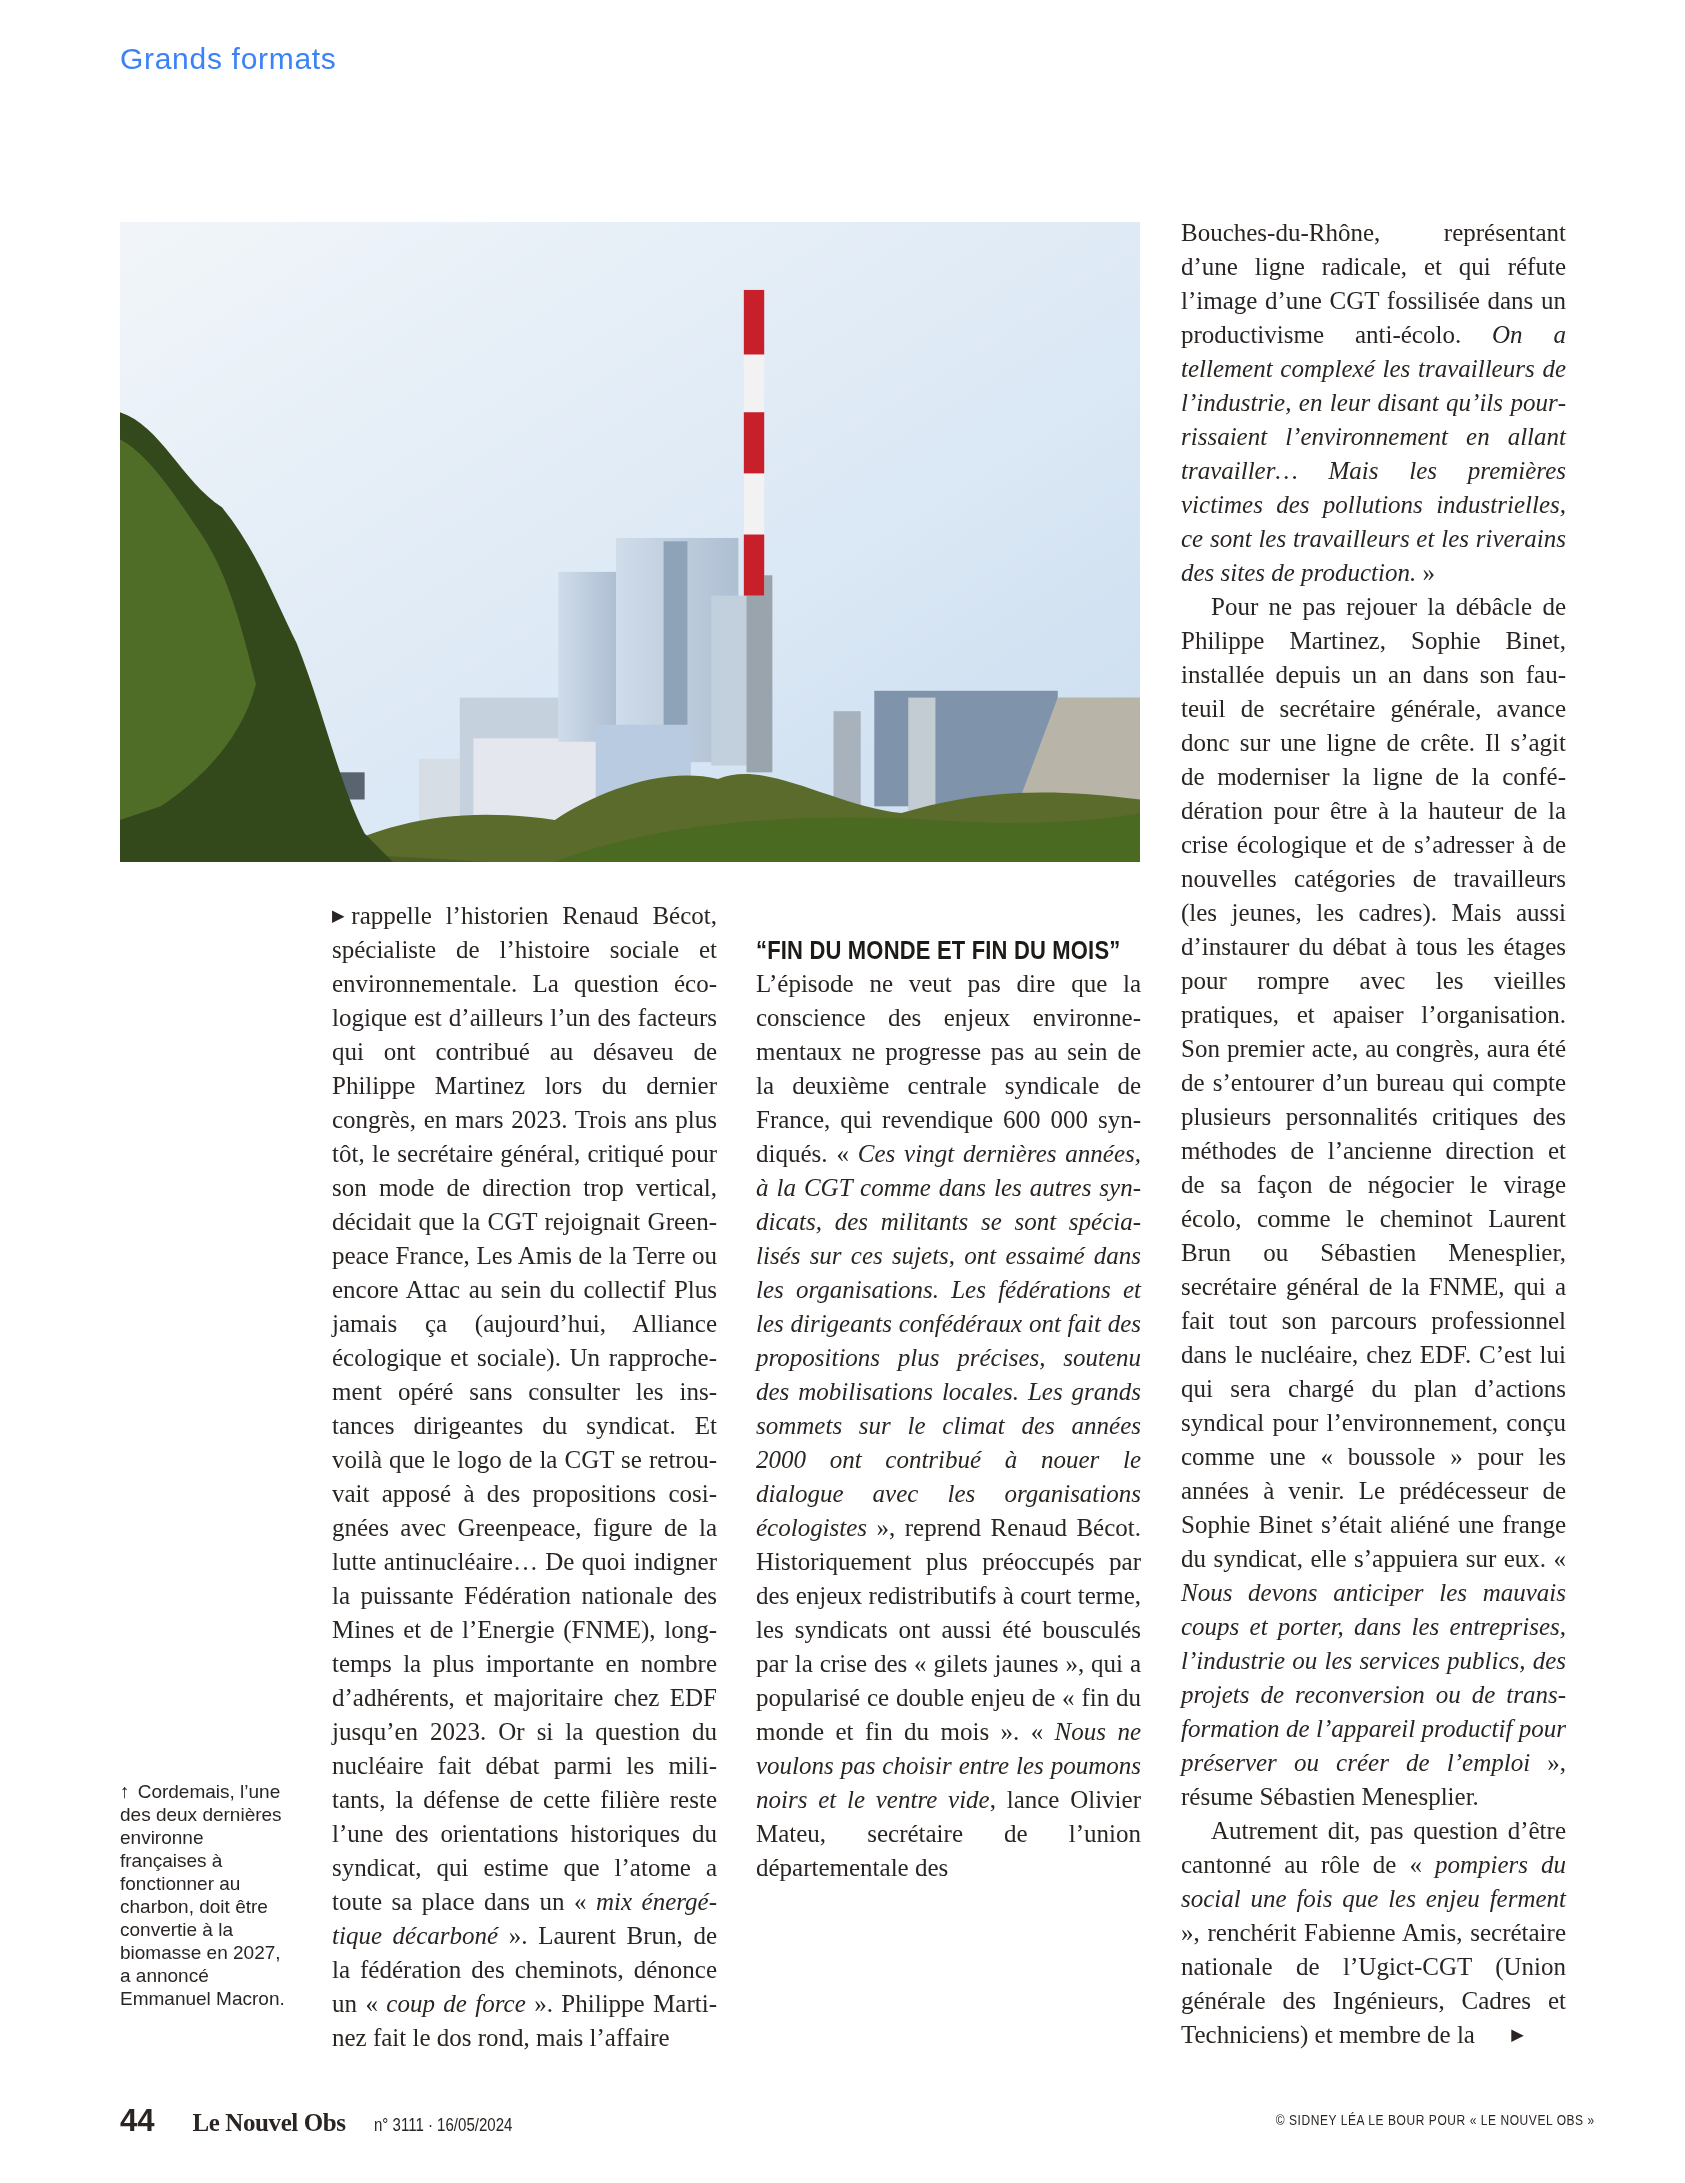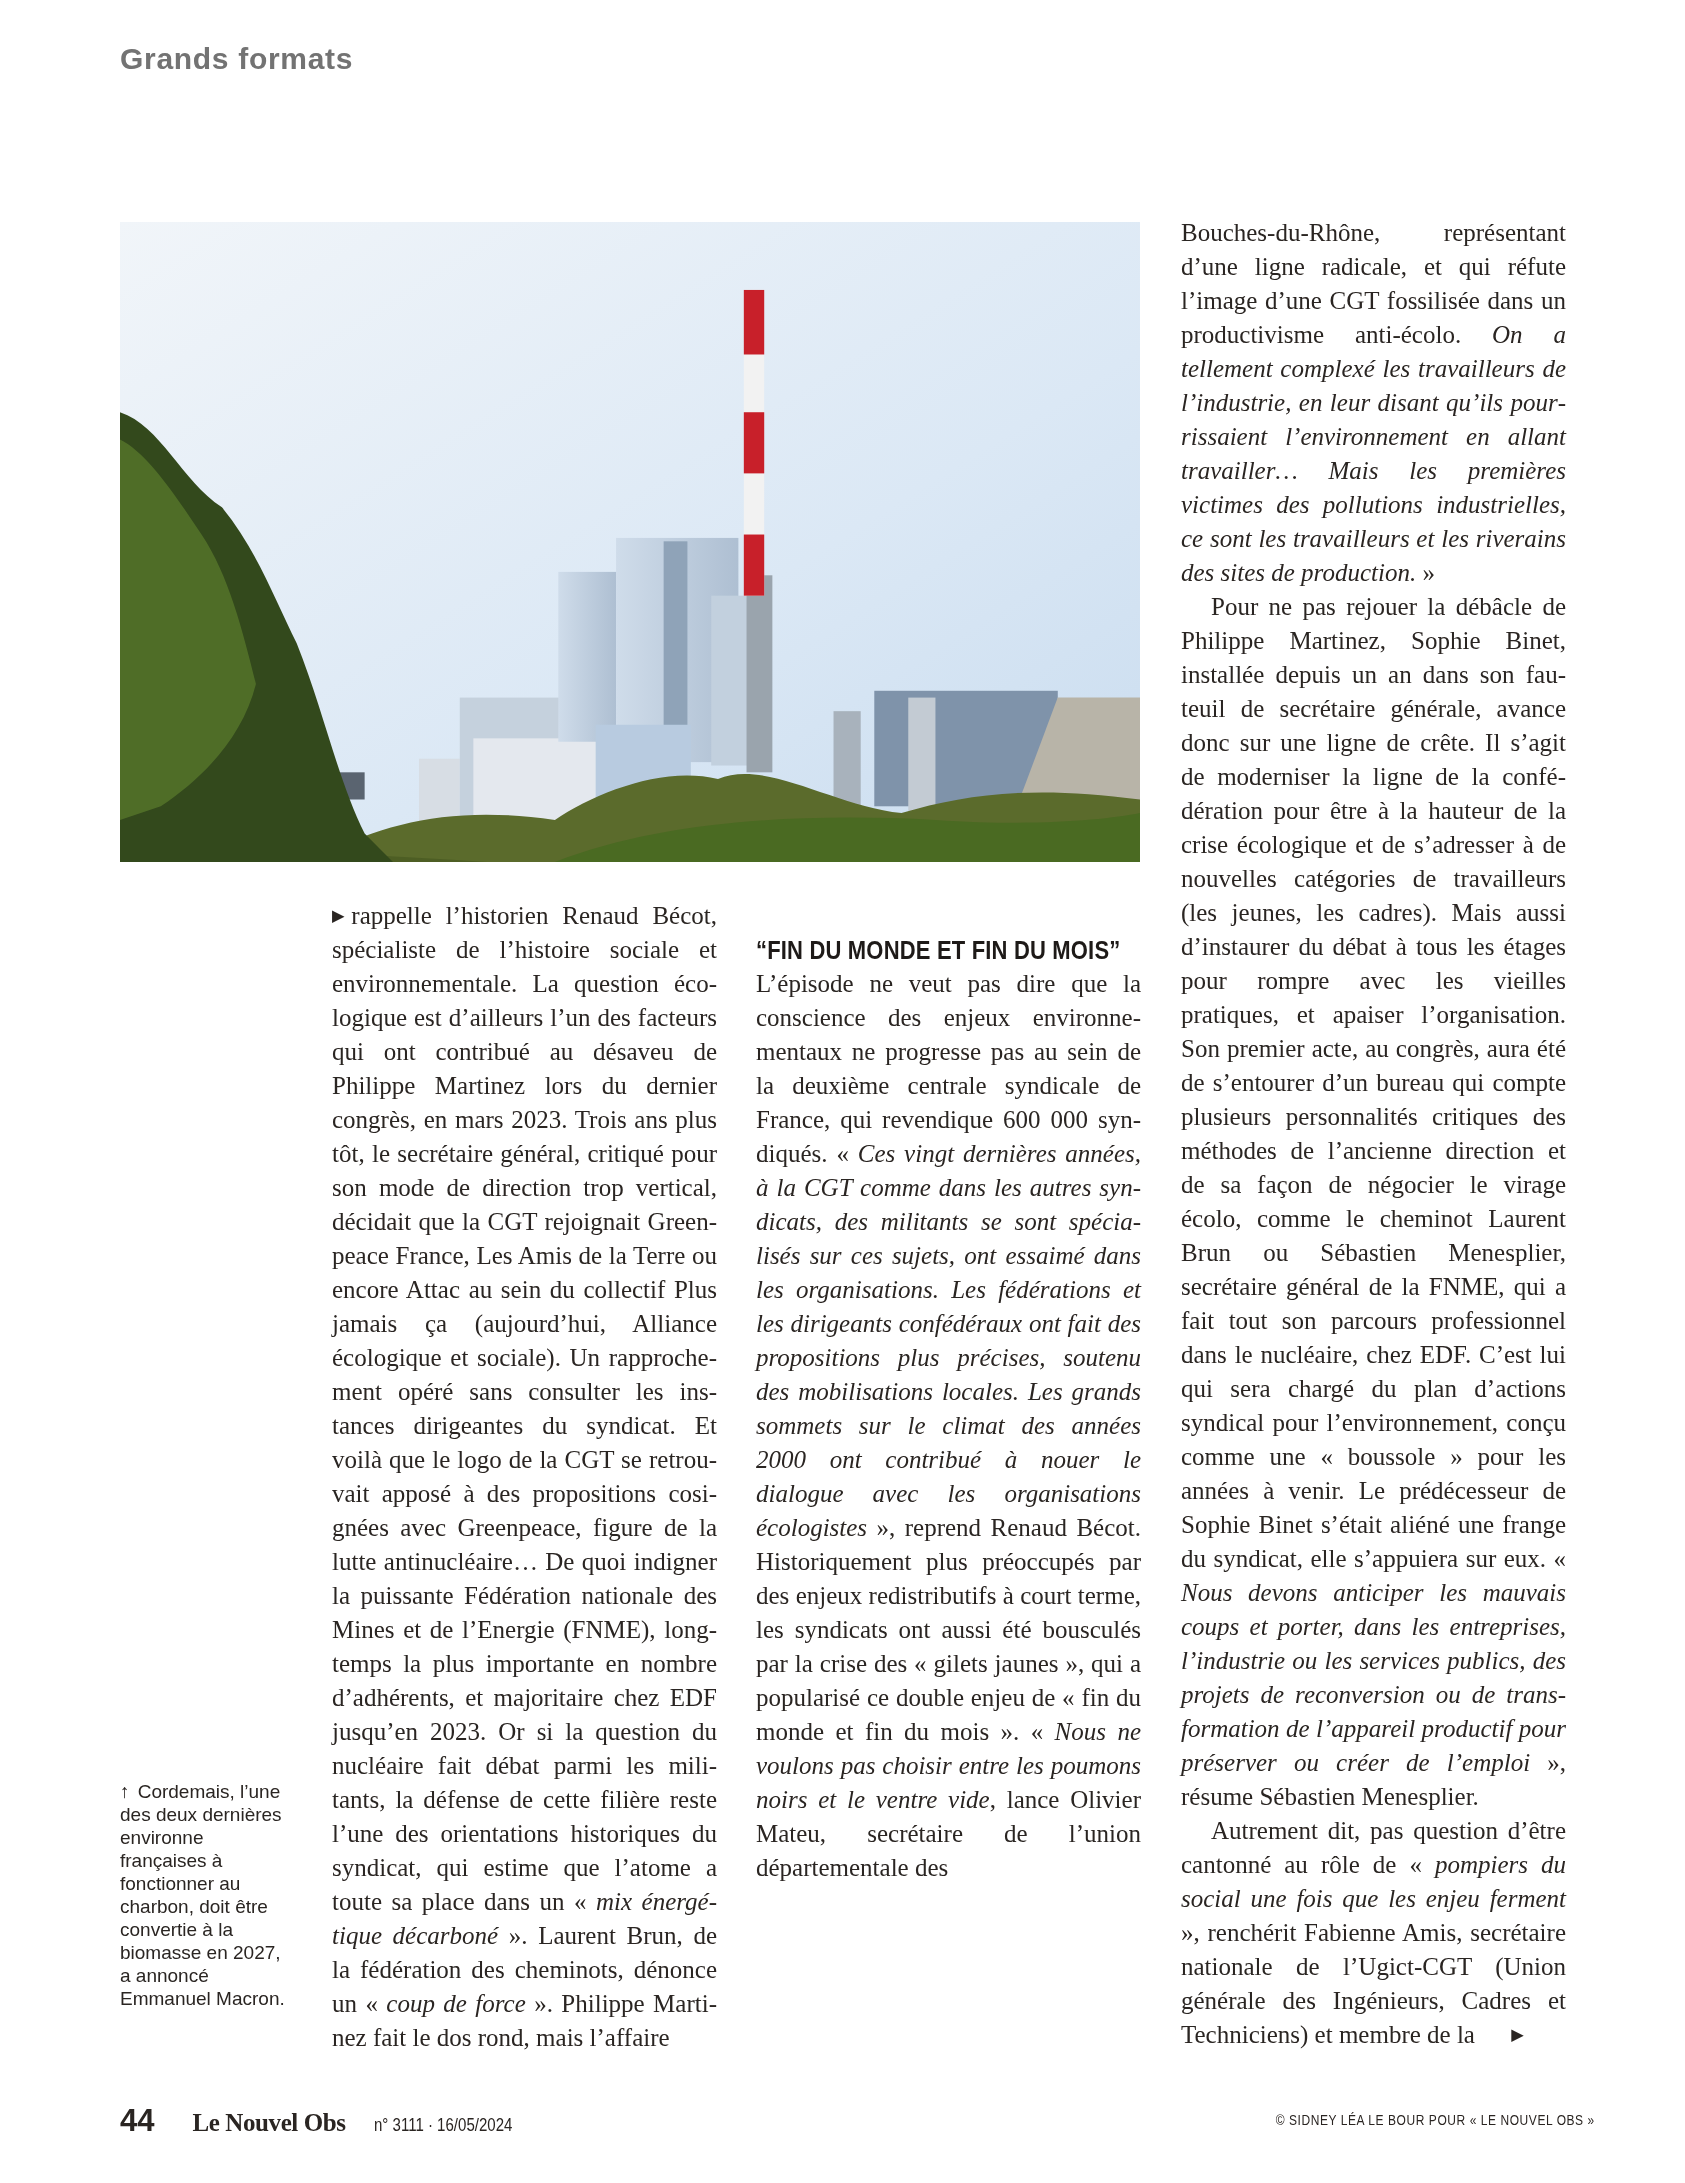--- a/index.html
+++ b/index.html
@@ -1,20 +1,20 @@
 <!DOCTYPE html>
 <html style="font-size:11px"><head>
 <meta charset="utf-8">
 <style>
   html, body { margin: 0; padding: 0; background: #ffffff; }
   body { width: 1685px; height: 2183px; position: relative; overflow: hidden; color: #2a2522; }
   .serif { font-family: "Liberation Serif", "DejaVu Serif", serif; }
   .sans { font-family: "Liberation Sans", "DejaVu Sans", sans-serif; }
 
-  #section-header { position: absolute; left: 120px; top: 42px; font-size: 30px; letter-spacing: 0.7px; color: #737373; font-weight: bold; }
+  #section-header { position: absolute; left: 120px; top: 42px; font-size: 30px; letter-spacing: 0.7px; color: #3b82f6; font-weight: normal; }
 
   #photo { position: absolute; left: 120px; top: 222px; width: 1020px; height: 640px; overflow: hidden; background: #e8f0f8; }
   #photo svg { display: block; width: 100%; height: 100%; }
 
   .col { position: absolute; font-size: 25px; line-height: 34px; text-align: justify; hyphens: manual; color: #2a2522; }
   .col p { margin: 0; }
   .col p.indent { text-indent: 30px; }
   .col em { font-style: italic; }
   #col-1 { left: 332px; top: 899px; width: 385px; }
   #col-2 { left: 756px; top: 899px; width: 385px; }

